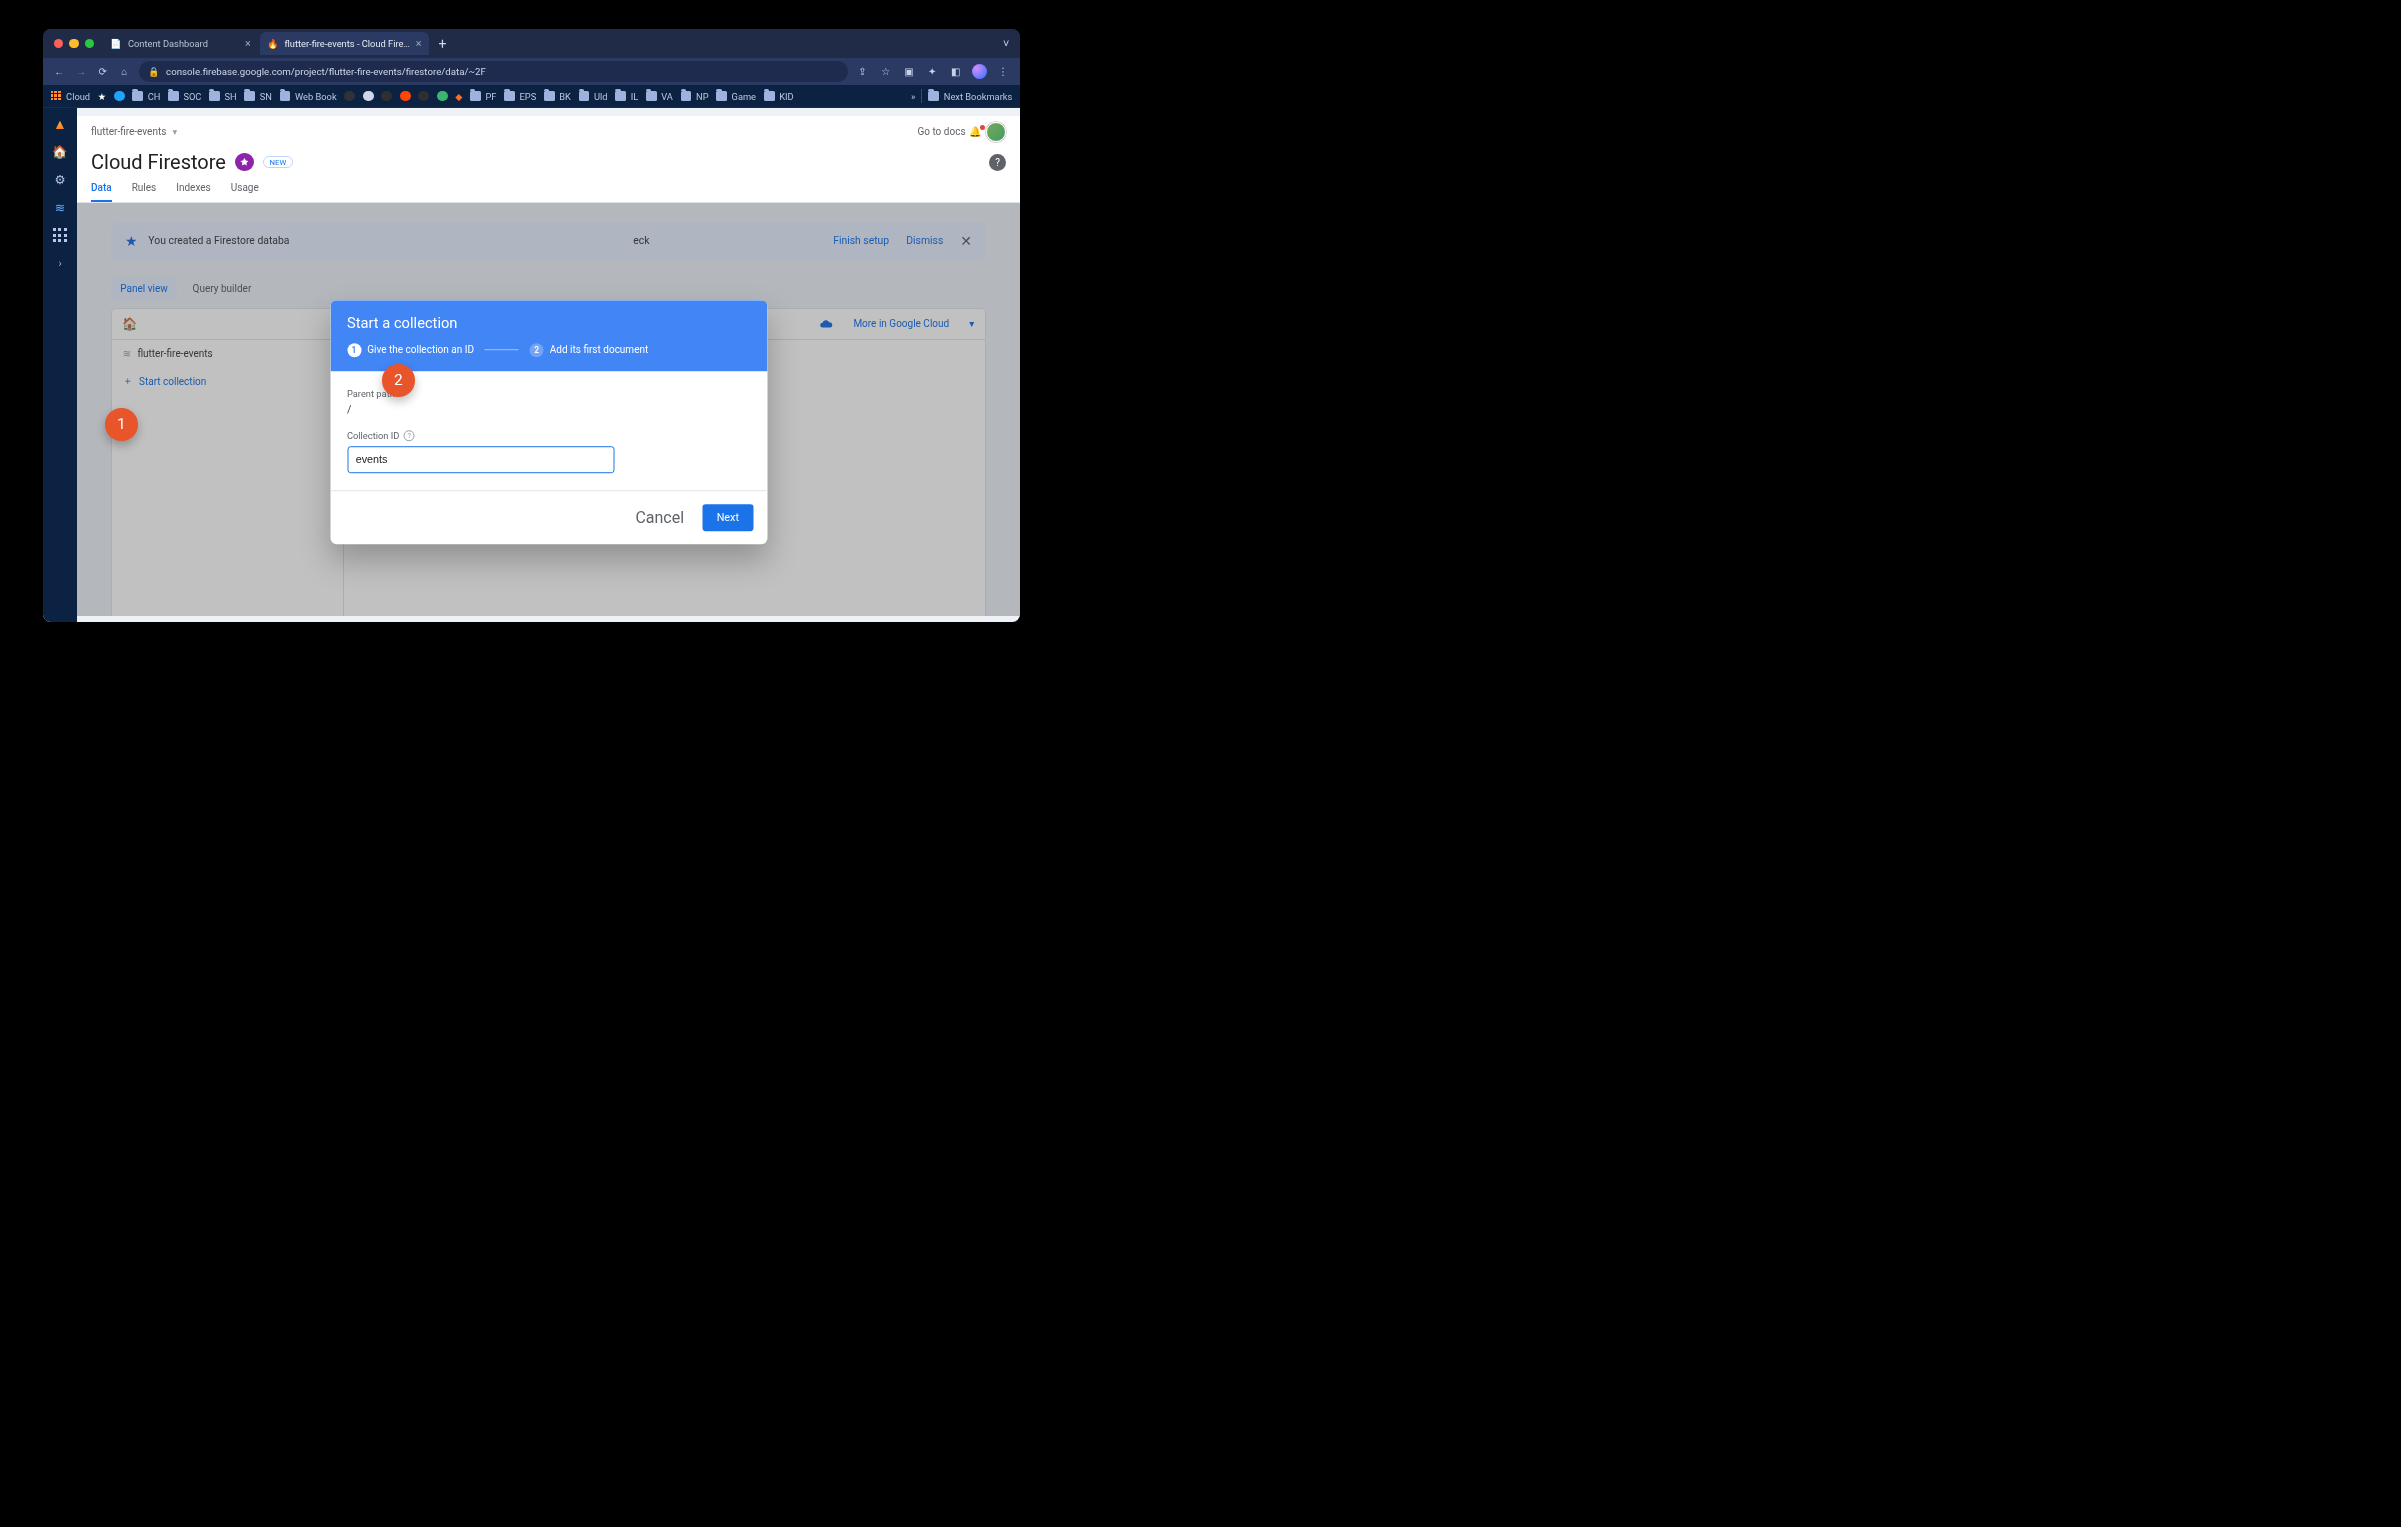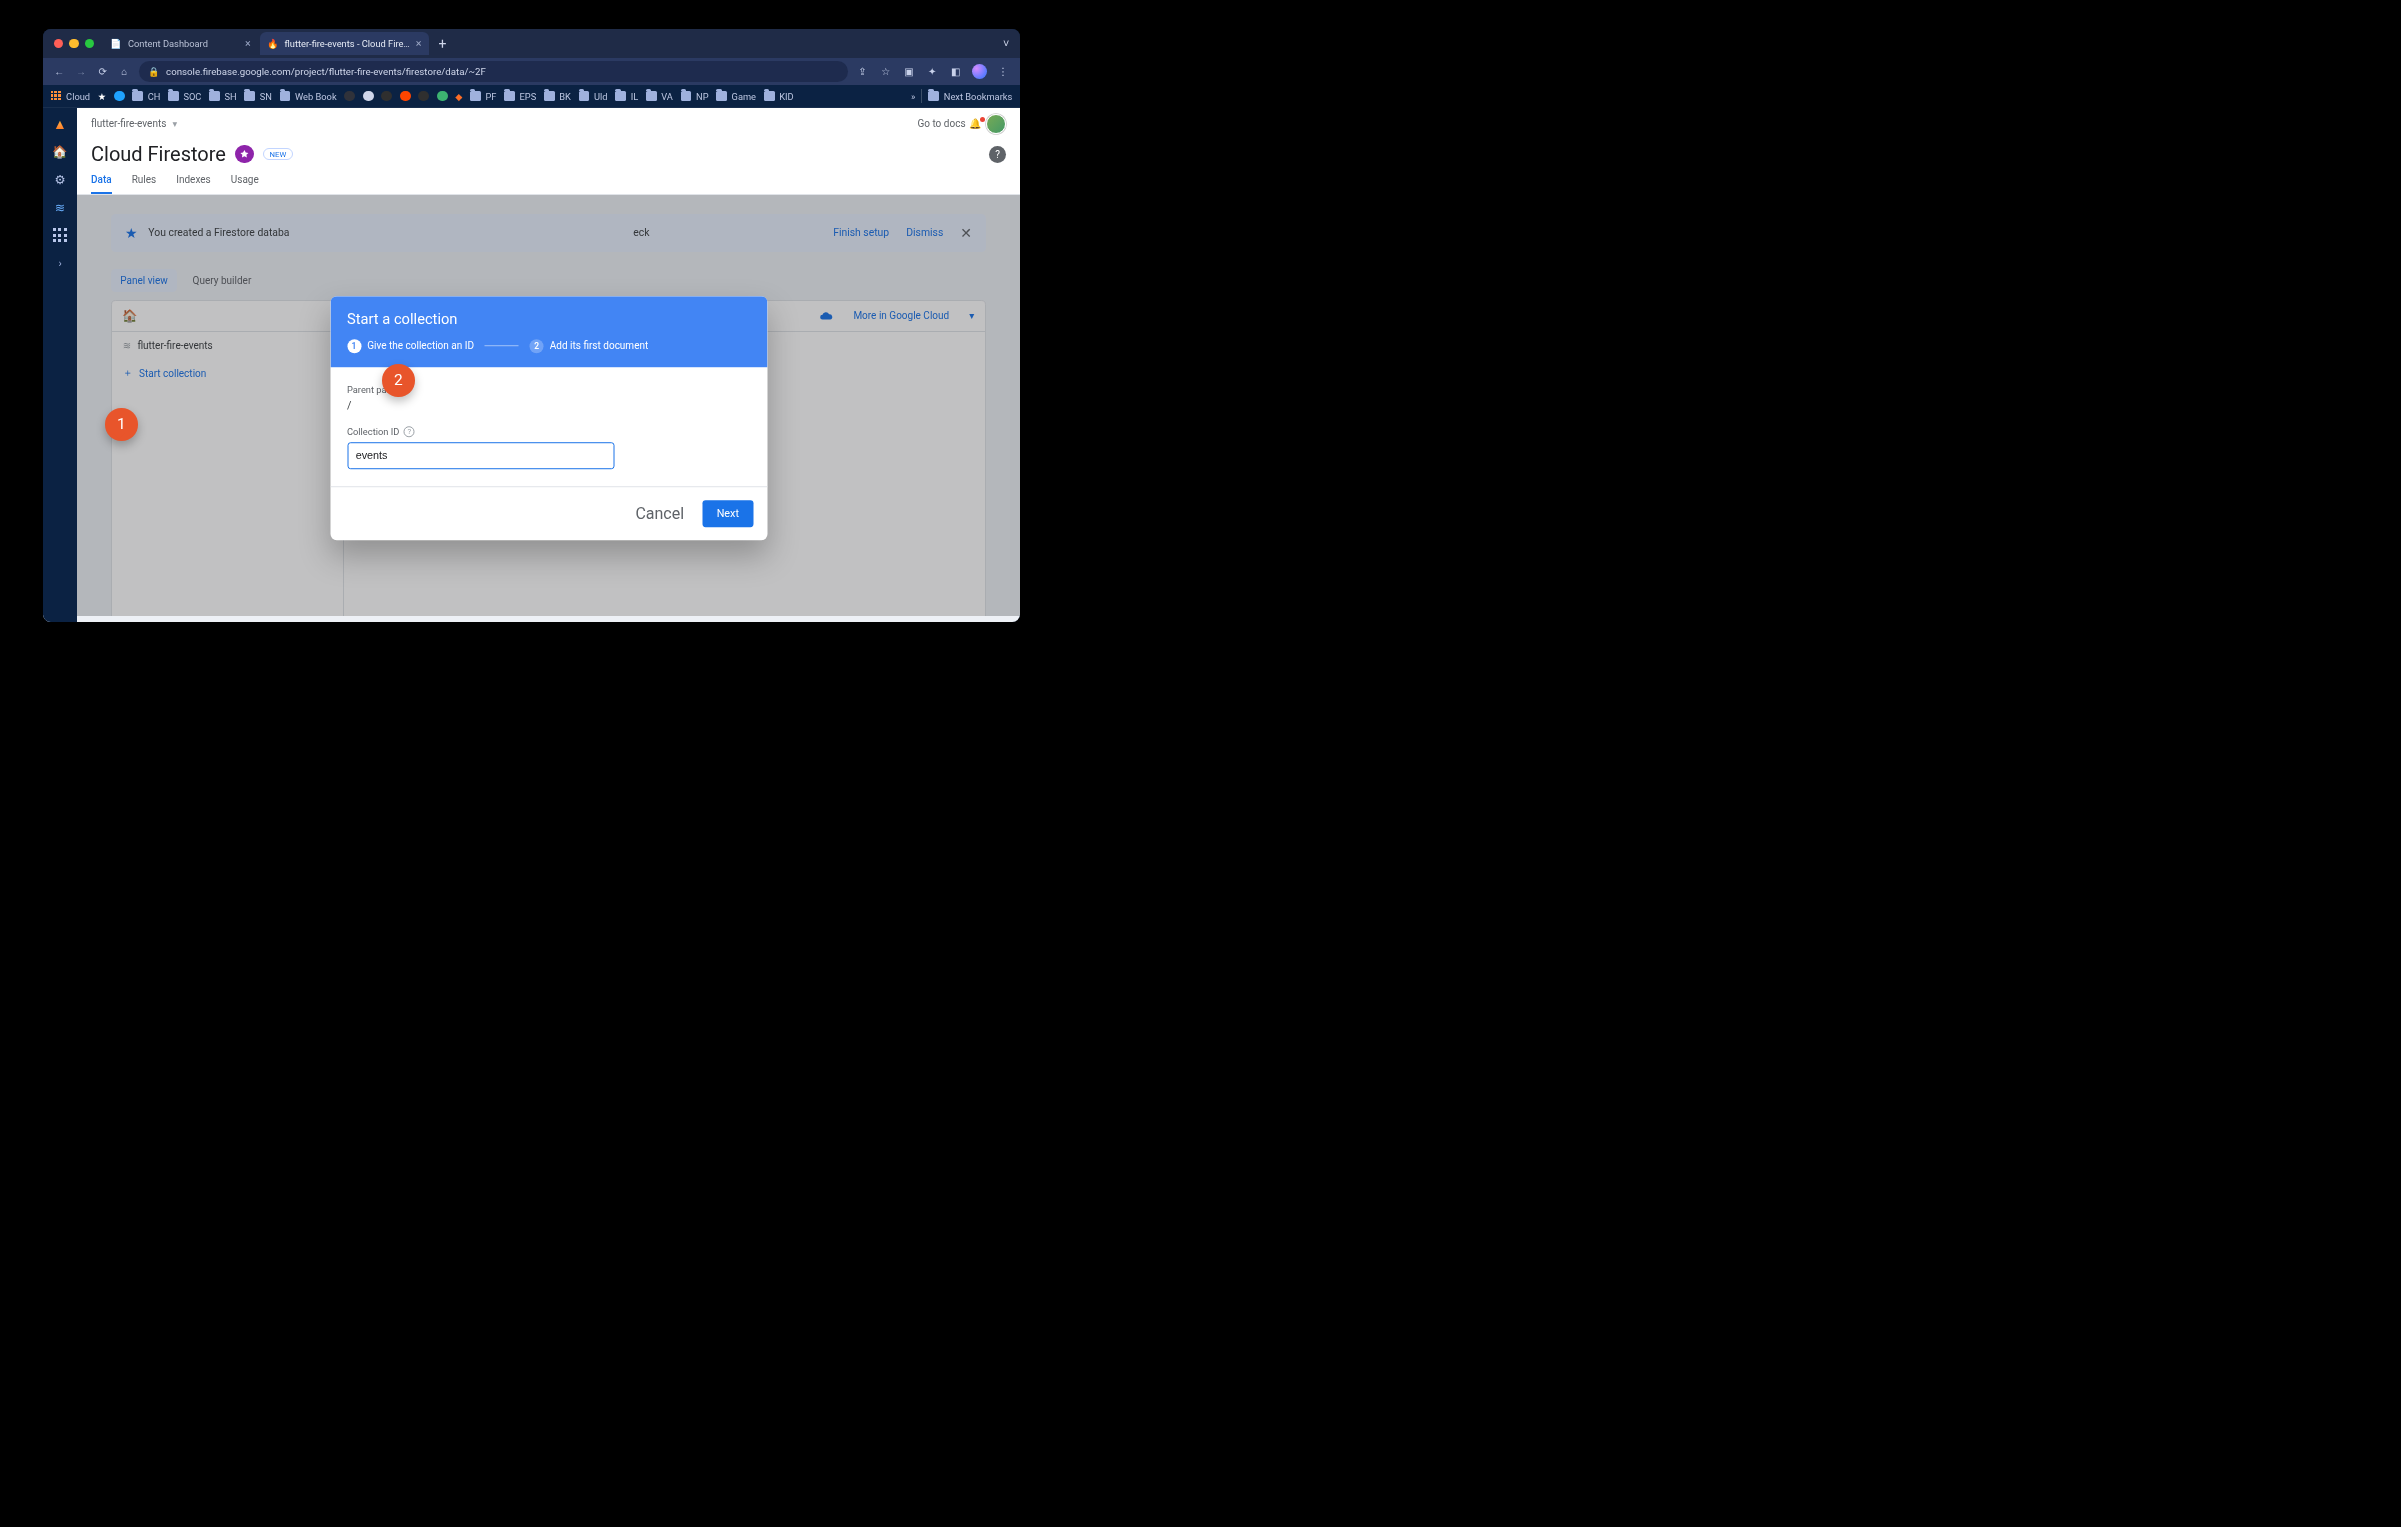--- a/index.html
+++ b/index.html
@@ -96,21 +96,21 @@
   .rail .ri.flame {
     background:linear-gradient(180deg,#ffcc33 0%, #ff8f3a 60%, #ff6a00 100%);
     -webkit-background-clip:text;background-clip:text;color:transparent; font-size:14px;
   }
   .rail .grid9 {
     width:14px;height:14px;display:grid;grid-template-columns:repeat(3,3.1px);grid-template-rows:repeat(3,3.1px);gap:2.3px;
   }
   .rail .grid9 i { background:#b8c6ea; }
   .rail .caret { color:#9fb1dd; font-size:10.8px; }
 
-  .page { flex:1; position:relative; overflow:hidden; }
+  .page { flex:1; position:relative; overflow:hidden;margin-top:8px; }
 
   
   .fb-header {
     height:31px; display:flex; align-items:center; padding:0 14px;
     color:#5f6368; font-size:10px; background:#fff;
     position: relative;
   }
   .fb-header .proj { display:flex; align-items:center; gap:6.2px; }
   .fb-header .proj .mini-caret { font-size:9.3px; color:#9aa0a6; }
   .fb-header .right { margin-left:auto; display:flex; align-items:center; gap:4px; }

